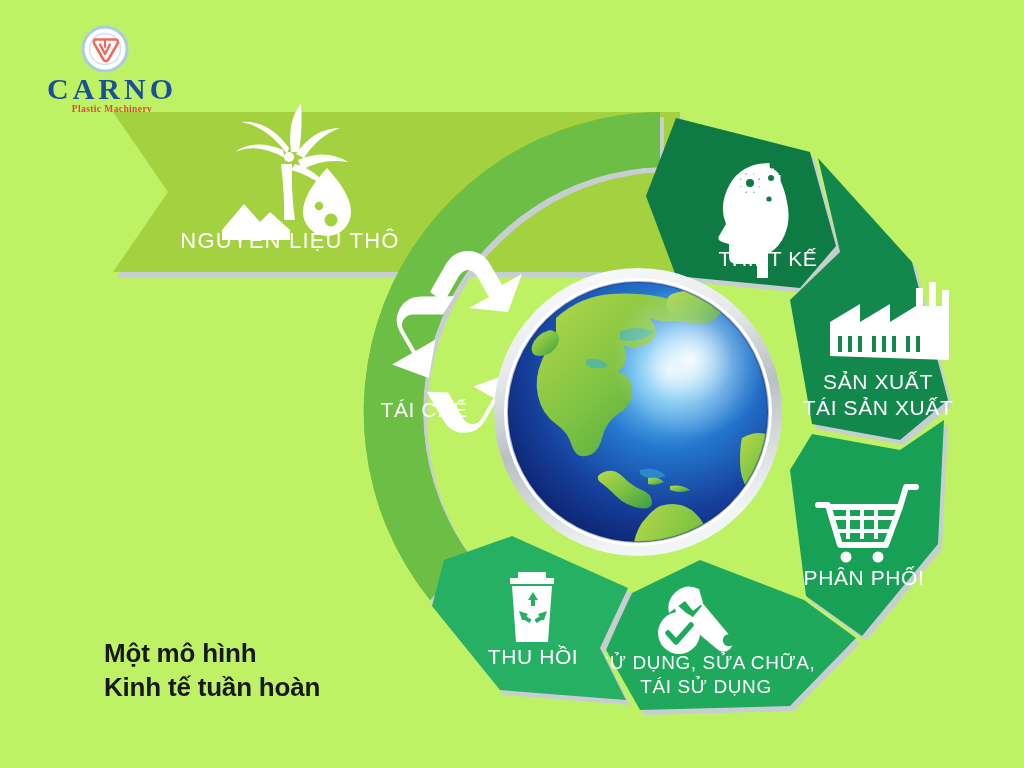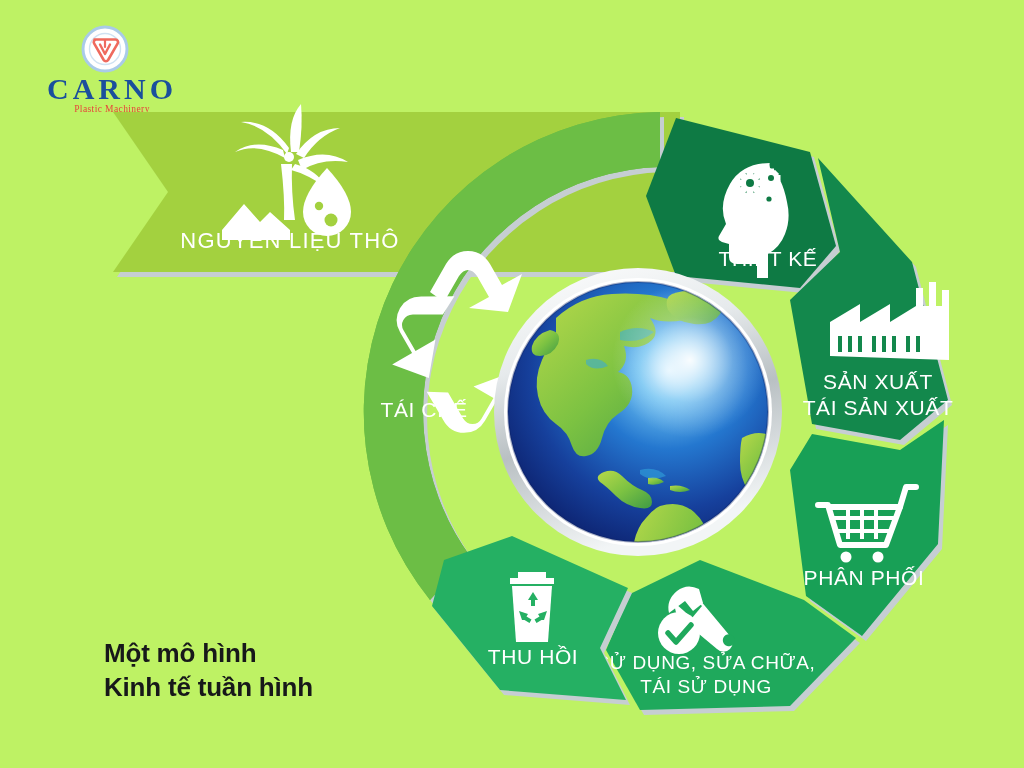--- a/index.html
+++ b/index.html
@@ -7,21 +7,21 @@
              font-family:"Liberation Sans", sans-serif; }
   #stage{ position:relative; width:1024px; height:768px; background:#bef264; }
 
   
   #logo{ position:absolute; left:22px; top:24px; width:180px; height:86px; }
   #logo .mark{ position:absolute; left:58px; top:0px; width:50px; height:50px; }
   #logo .brand{ position:absolute; left:0; top:50px; width:180px; text-align:center;
       font-family:"Liberation Serif", serif; font-weight:bold; font-size:30px;
       letter-spacing:4px; color:#1b4f9c; line-height:1; }
   #logo .tag{ position:absolute; left:0; top:80px; width:180px; text-align:center;
-      font-family:"Liberation Serif", serif; font-weight:normal; font-size:9.5px;
+      font-family:"Liberation Serif", serif; font-weight:bold; font-size:9.5px;
       letter-spacing:.4px; color:#e8433a; }
 
   
   #headline{ position:absolute; left:104px; top:636px; width:420px;
       font-size:26px; font-weight:bold; color:#17181a; line-height:1.32;
       letter-spacing:-0.2px; }
 
   
   #art{ position:absolute; left:0; top:0; width:1024px; height:768px; }
 
@@ -43,21 +43,21 @@
       <path d="M14.5 15.5 h21 a2.6 2.6 0 0 1 2.2 3.9 l-9.6 16.6 a2.6 2.6 0 0 1 -4.4 0 l-9.6 -16.6 a2.6 2.6 0 0 1 2.2 -3.9 z" fill="none" stroke="#ef6a5e" stroke-width="2.6" stroke-linejoin="round"></path>
       <path d="M20 20.5 l5 9.5 l5 -9.5" fill="none" stroke="#ef6a5e" stroke-width="2.4" stroke-linecap="round" stroke-linejoin="round"></path>
       <path d="M25 16.5 v6.5" stroke="#ef6a5e" stroke-width="2.2" stroke-linecap="round"></path>
     </svg>
     <div class="brand">CARNO</div>
     <div class="tag">Plastic Machinery</div>
   </div>
 
   <div id="headline">
     <div>Một mô hình</div>
-    <div>Kinh tế tuần hình</div>
+    <div>Kinh tế tuần hoàn</div>
   </div>
 
   <svg id="art" viewBox="0 0 1024 768">
     <defs>
       <radialGradient id="gGlobeOcean" cx="62%" cy="34%" r="72%">
         <stop offset="0%" stop-color="#cfeeff"></stop>
         <stop offset="16%" stop-color="#6fc2f2"></stop>
         <stop offset="42%" stop-color="#2477cf"></stop>
         <stop offset="74%" stop-color="#16409c"></stop>
         <stop offset="100%" stop-color="#0d2370"></stop>

